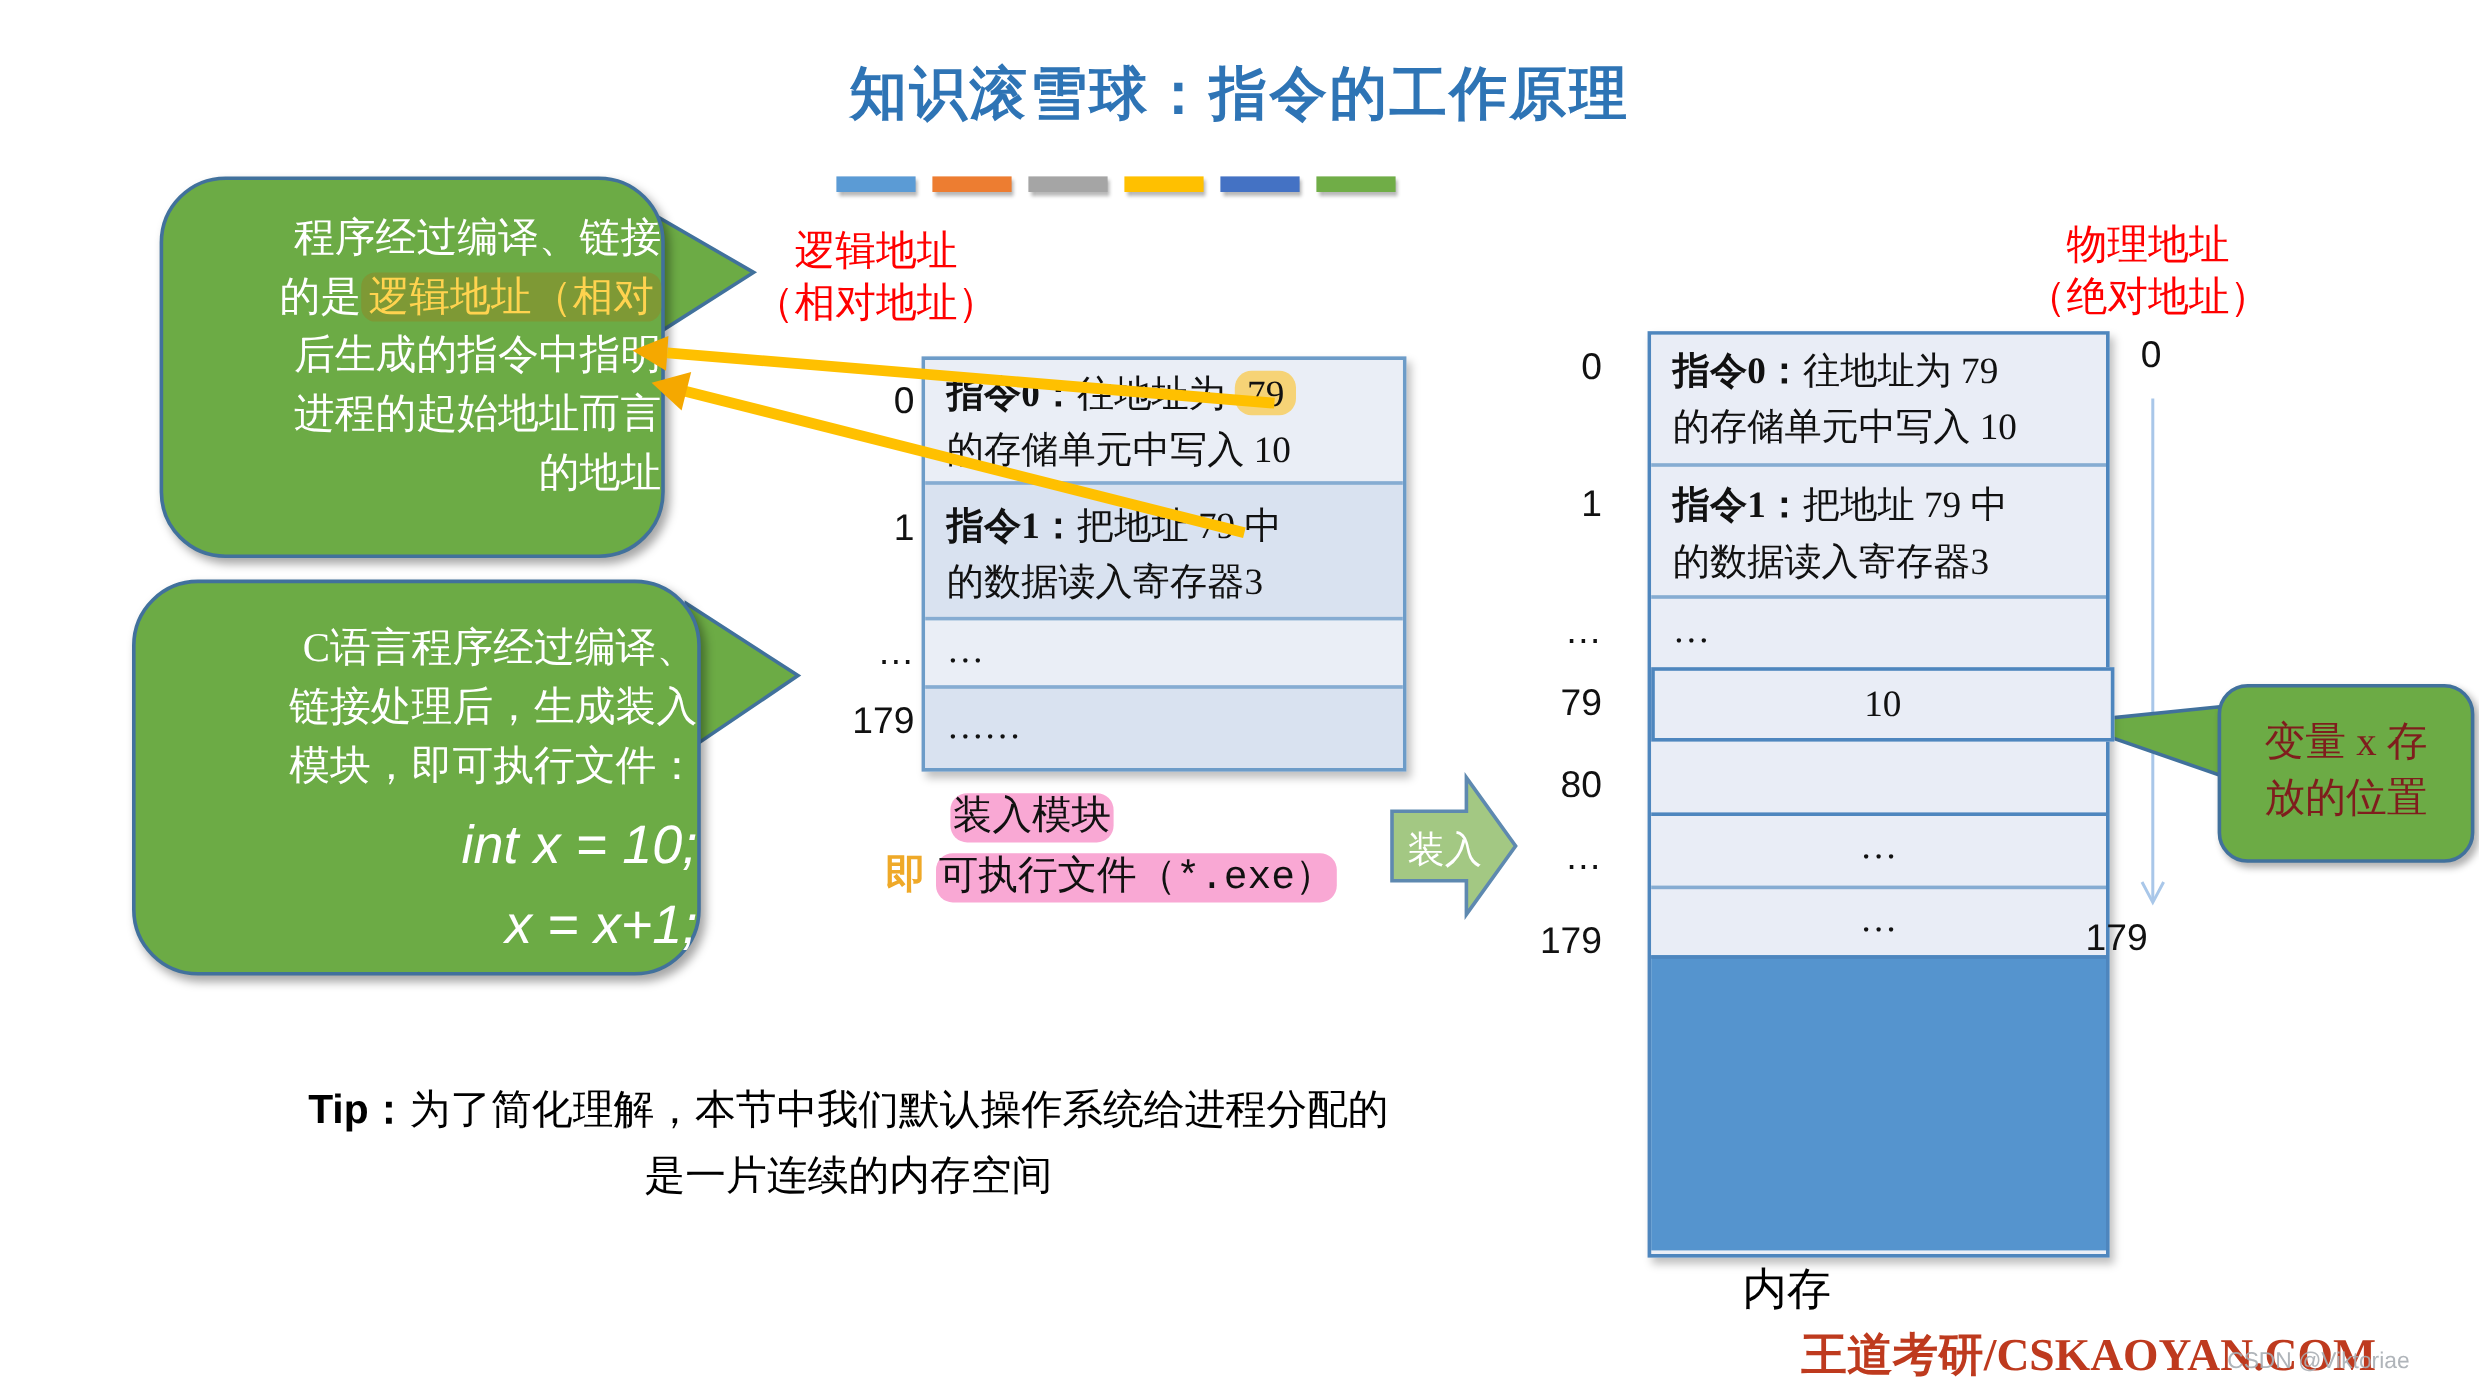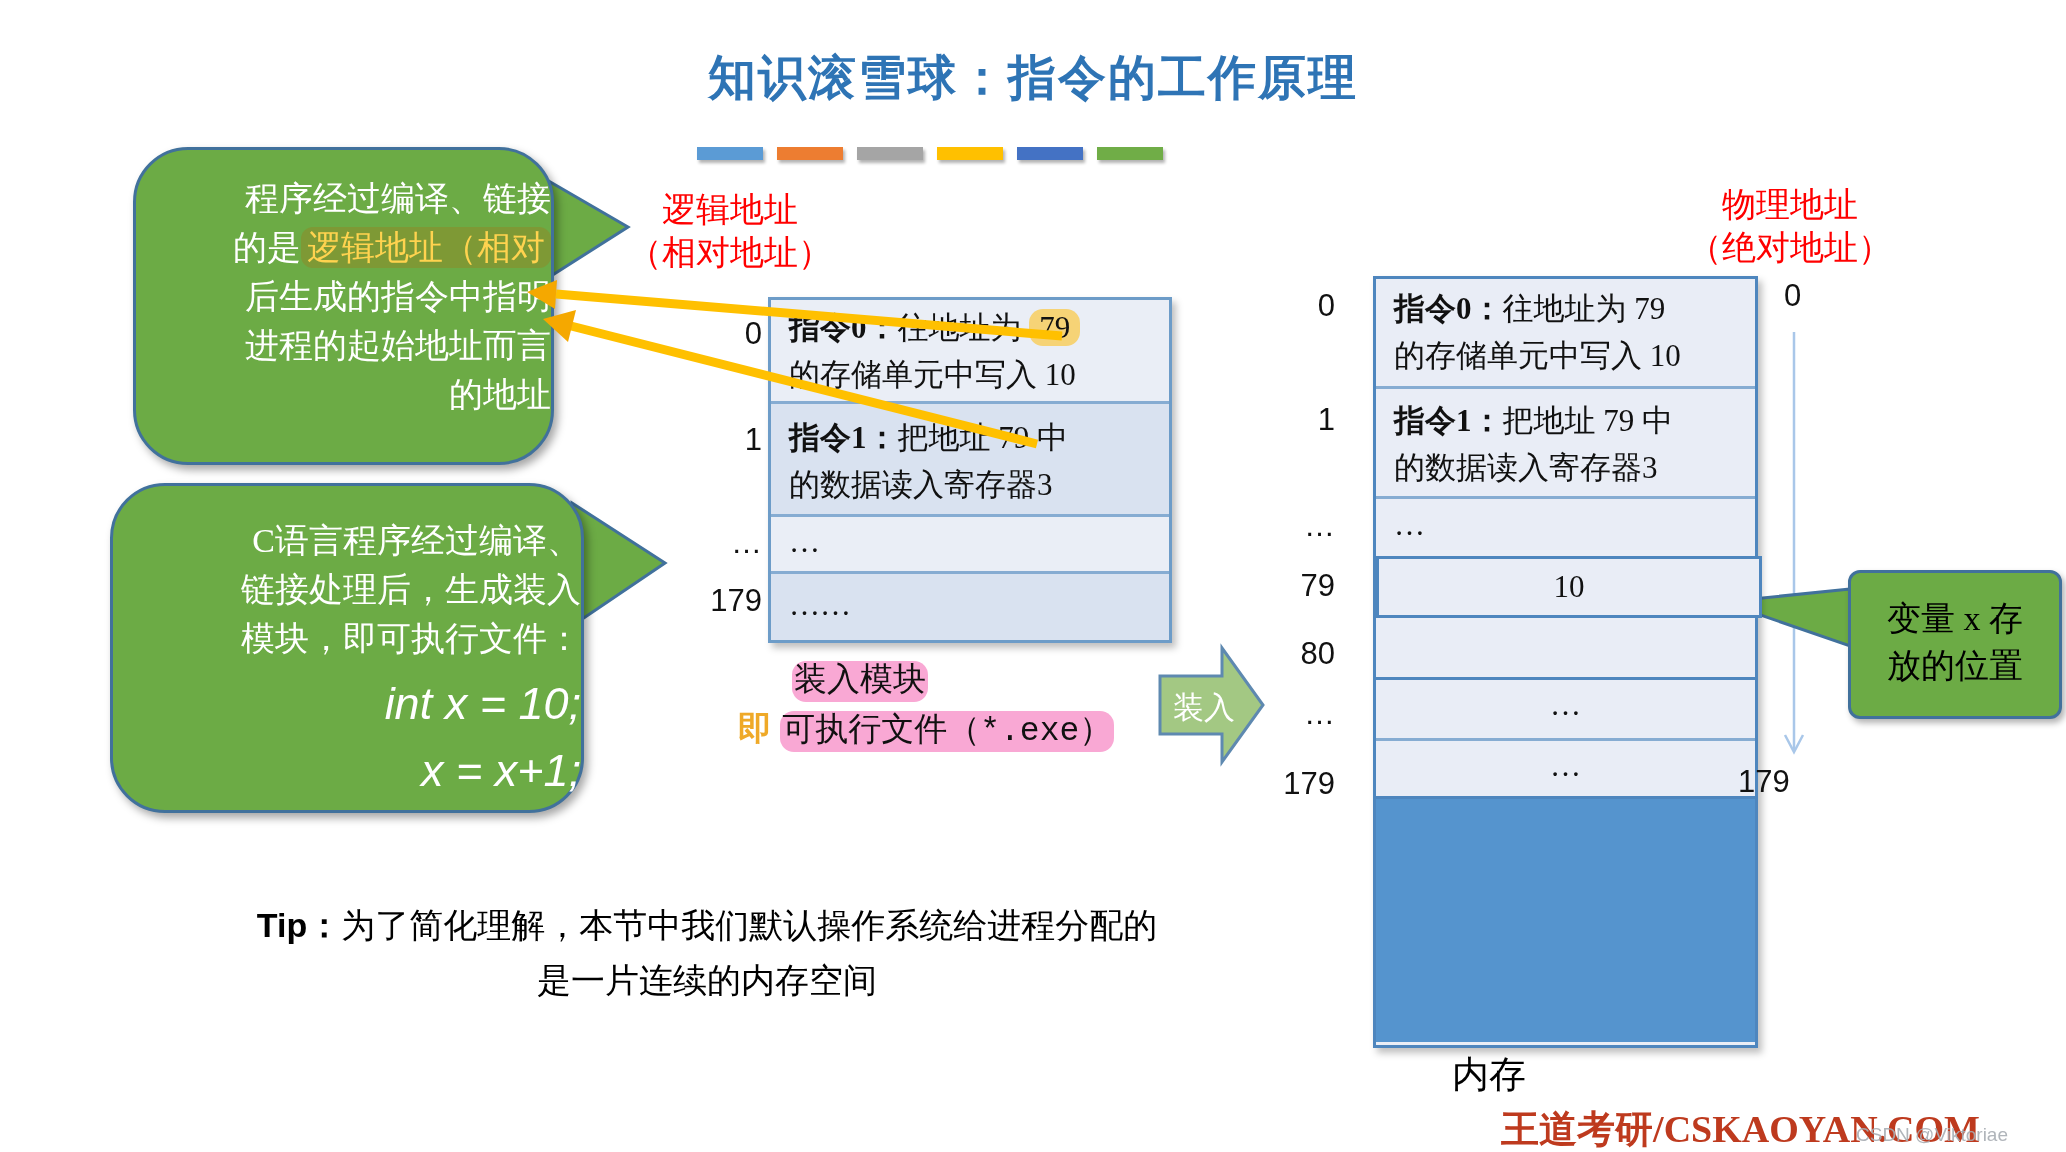--- a/index.html
+++ b/index.html
@@ -15,22 +15,22 @@
   .bar{width:66px;height:13px;box-shadow:2px 3px 3px rgba(0,0,0,0.30);}
 
   .red-label{color:#FF0000;font-size:34px;line-height:43px;text-align:center;}
 
   .bubble{background:#6CAB45;border:3px solid #41719C;border-radius:55px;
           box-shadow:4px 5px 8px rgba(0,0,0,0.35);color:#ffffff;}
   .bubble .txt{font-size:34px;line-height:49px;text-align:right;}
   .hl-olive{background:#7E9935;color:#FFD34F;border-radius:12px;padding:2px 6px;}
   .code-line{font-family:"Liberation Sans",sans-serif;font-size:45px;font-style:italic;}
 
-  .callout{background:#6CAB45;border:3px solid #41719C;border-radius:12px;
-           box-shadow:3px 4px 6px rgba(0,0,0,0.3);color:#000000;text-align:center;
+  .callout{background:#6CAB45;border:3px solid #41719C;border-radius:25px;
+           box-shadow:3px 4px 6px rgba(0,0,0,0.3);color:#7f1d1d;text-align:center;
            font-size:34px;line-height:47px;}
 
   .tbl{box-sizing:border-box;background:#EAEEF6;box-shadow:4px 5px 7px rgba(0,0,0,0.25);}
   .ltable{border:3px solid #6D9CC8;}
   .ptable{border:3px solid #4E86BE;margin-left:28px;}
   .row{box-sizing:border-box;padding-left:18px;font-size:31px;color:#111;}
   .row .b{font-weight:bold;}
   .row-line{line-height:47px;white-space:nowrap;}
   .fill-a{background:#EAEEF6;}
   .fill-b{background:#D9E2F0;}

